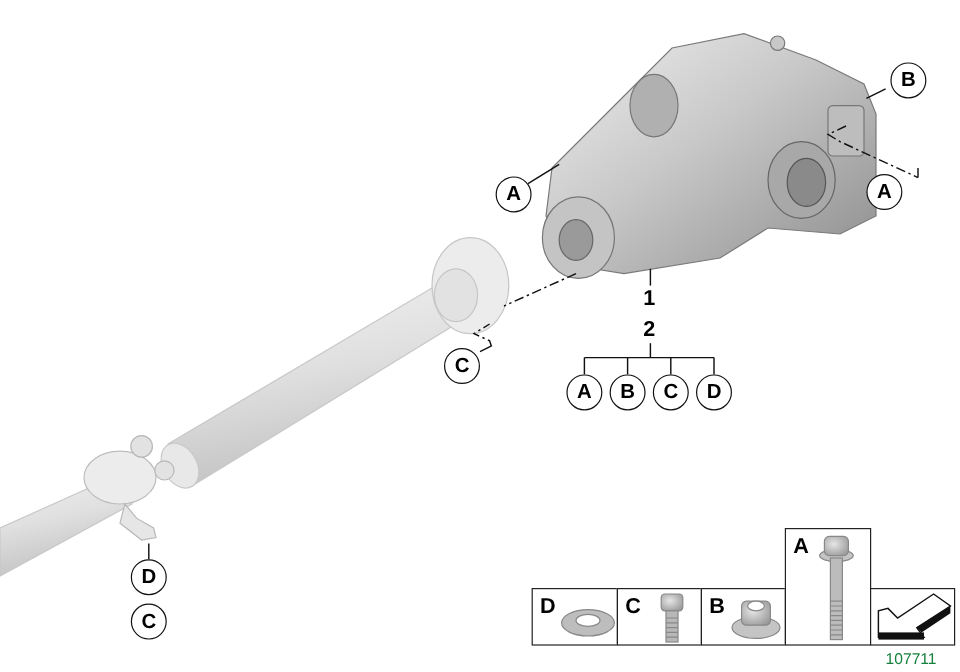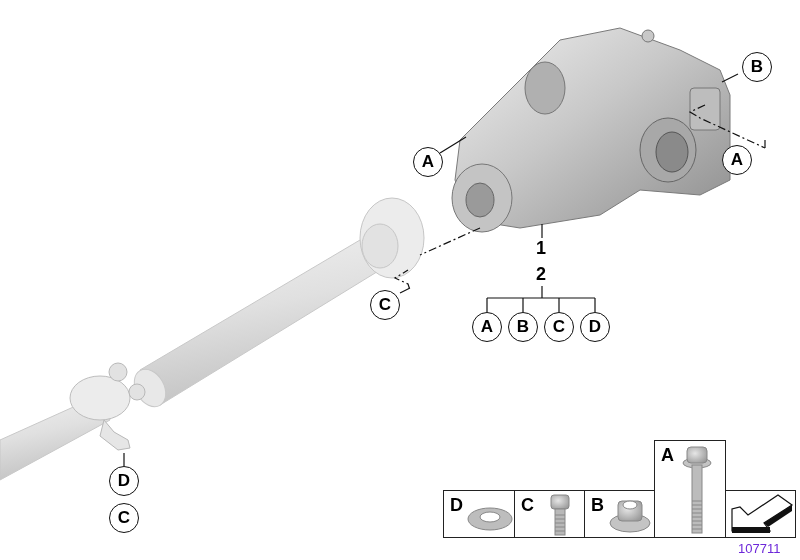--- a/index.html
+++ b/index.html
@@ -7,21 +7,21 @@
          font-family:"Liberation Sans", sans-serif; }
   #diagram { position:absolute; left:0; top:0; width:800px; height:560px; }
   .callout { position:absolute; width:30px; height:30px; border:1.6px solid #111;
              border-radius:50%; background:#fff; box-sizing:border-box;
              display:flex; align-items:center; justify-content:center;
              font-weight:bold; font-size:17px; color:#000; cursor:pointer; }
   .num { position:absolute; font-weight:bold; font-size:18px; color:#000; }
   .legend { position:absolute; left:443px; top:440px; width:356px; height:96px; }
   .cell { position:absolute; border:1px solid #222; box-sizing:border-box; background:#fff; }
   .cell-letter { position:absolute; left:6px; top:4px; font-weight:bold; font-size:18px; color:#000; }
-  .figno { position:absolute; left:738px; top:541px; font-size:13px; color:#6d28d9; }
+  .figno { position:absolute; left:738px; top:541px; font-size:13px; color:#15803d; }
 </style>
 </head>
 <body>
 
 <div id="diagram">
   <svg width="800" height="560" viewBox="0 0 800 560">
     <defs>
       <linearGradient id="shaftG" x1="0" y1="0" x2="0.3" y2="1">
         <stop offset="0" stop-color="#f2f2f2"></stop>
         <stop offset="0.5" stop-color="#e0e0e0"></stop>

